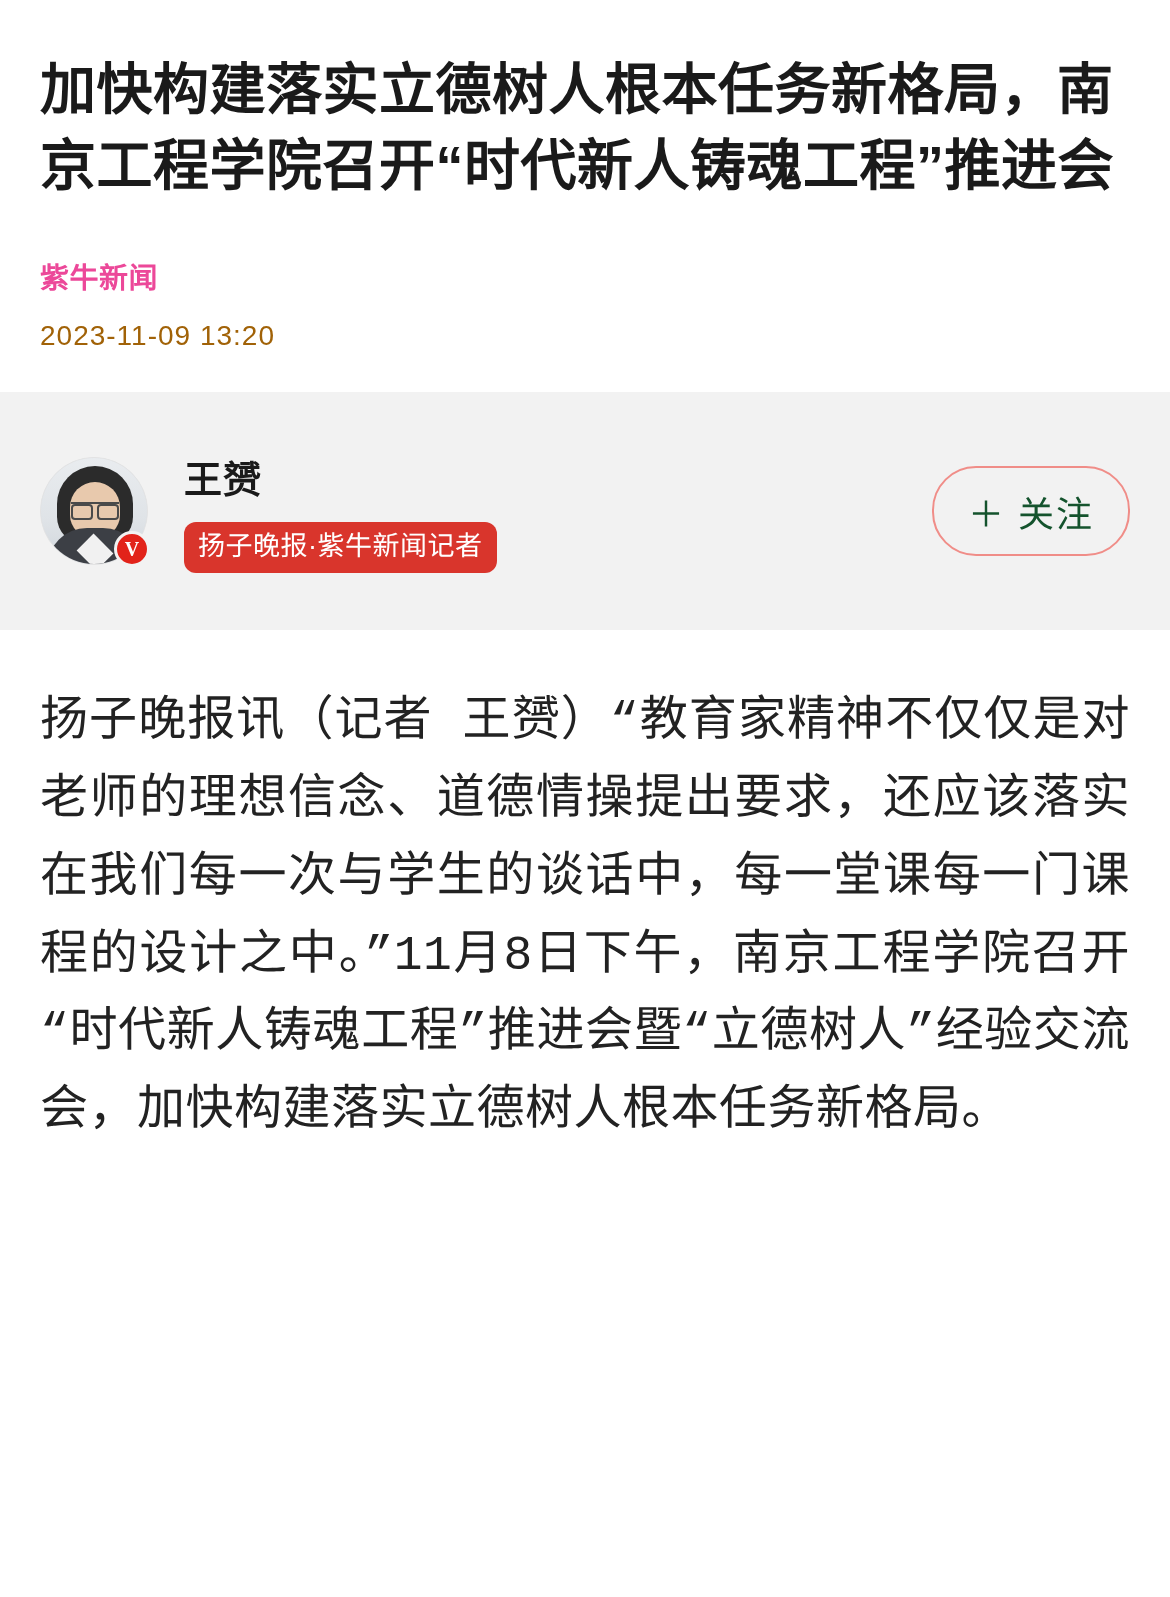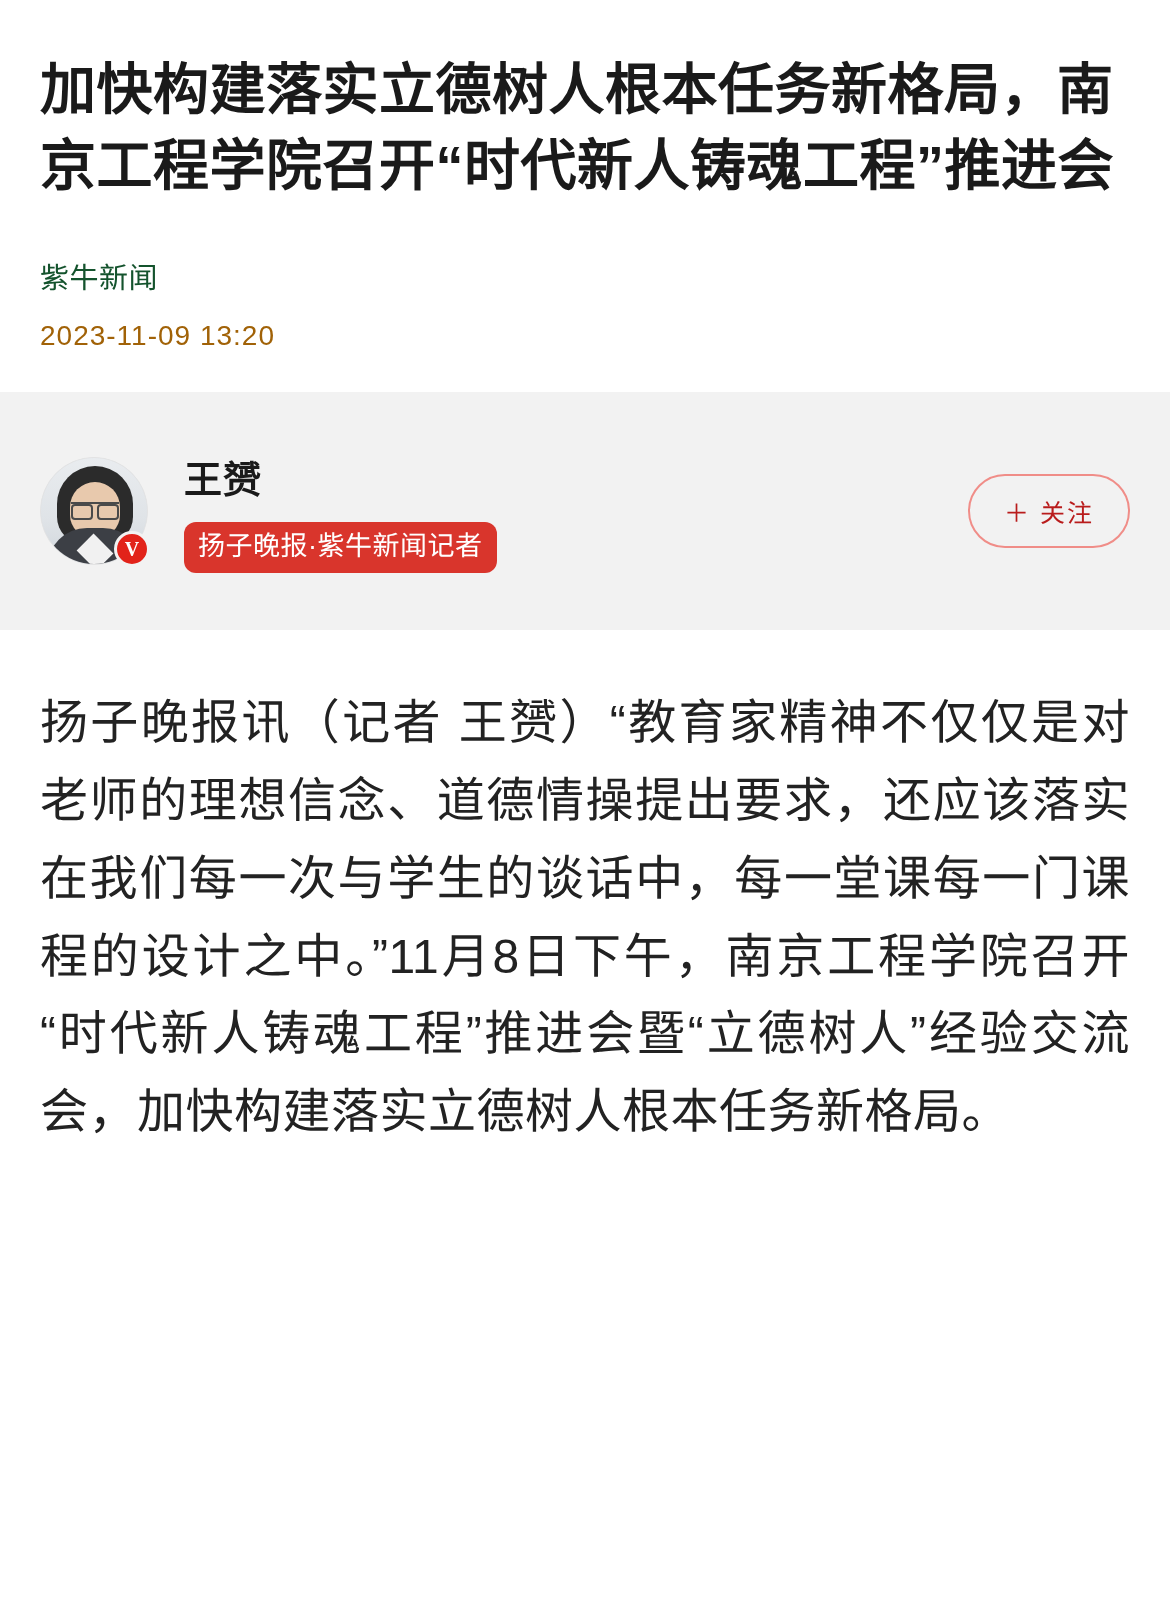--- a/index.html
+++ b/index.html
@@ -33,22 +33,22 @@
     font-weight: 700;
     color: #1a1a1a;
     letter-spacing: 0.5px;
     margin: 0;
     word-break: break-word;
   }
 
   .source-line {
     margin-top: 50px;
     font-size: 29px;
-    font-weight: 400;
-    color: #14532d;
+    font-weight: 700;
+    color: #ec4899;
     letter-spacing: 0.5px;
   }
 
   .timestamp {
     margin-top: 24px;
     font-size: 28px;
     color: #a16207;
     letter-spacing: 1px;
   }
 
@@ -172,34 +172,35 @@
     line-height: 1;
     padding: 11px 14px 13px 14px;
     letter-spacing: 0.5px;
     border-radius: 12px;
     font-weight: 500;
   }
 
   .follow-button {
     flex: 0 0 auto;
     border: 2px solid #f08d88;
-    color: #b91c1c;
+    color: #14532d;
     background: transparent;
     border-radius: 44px;
-    font-size: 25px;
+    font-size: 36px;
     padding: 17px 34px;
     letter-spacing: 2px;
     font-family: inherit;
     cursor: pointer;
     white-space: nowrap;
   }
 
   
   .article-body {
     padding: 54px 40px 60px 40px;
+    font-family: Liberation Mono, monospace;
   }
 
   .paragraph {
     font-size: 48px;
     line-height: 1.62;
     color: #222222;
     letter-spacing: 0.5px;
     margin: 0;
     text-align: justify;
     word-break: break-word;

